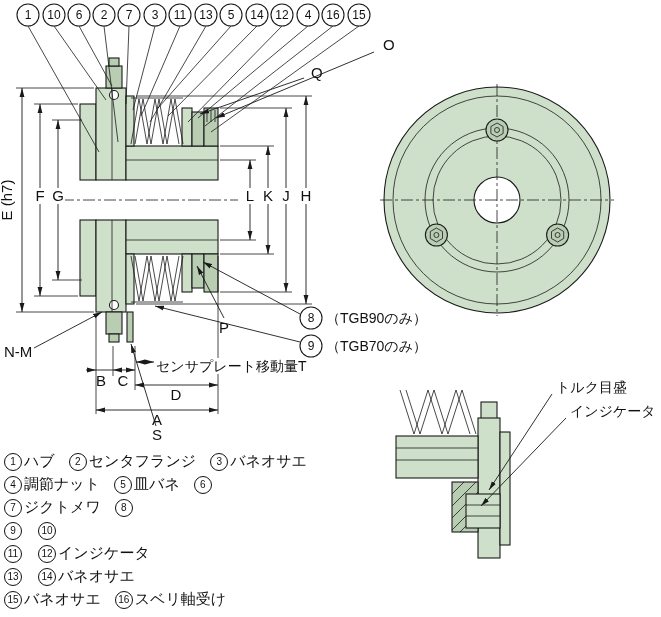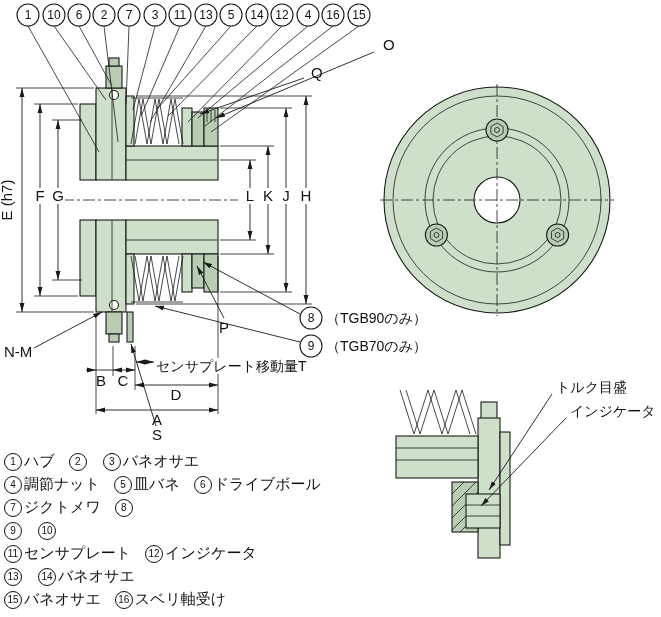--- a/index.html
+++ b/index.html
@@ -348,38 +348,38 @@
 
 
 <div class="legend">
   <div class="legend-row">
     <span class="legend-item">
           <span class="cnum">1</span>
           <span>ハブ</span>
         </span>
     <span class="legend-item">
           <span class="cnum">2</span>
+          <span>センタフランジ</span>
         </span>
     <span class="legend-item">
           <span class="cnum">3</span>
           <span>バネオサエ</span>
         </span>
   </div>
   <div class="legend-row">
     <span class="legend-item">
           <span class="cnum">4</span>
           <span>調節ナット</span>
         </span>
     <span class="legend-item">
           <span class="cnum">5</span>
           <span>皿バネ</span>
         </span>
     <span class="legend-item">
           <span class="cnum">6</span>
-          <span>ドライブボール</span>
         </span>
   </div>
   <div class="legend-row">
     <span class="legend-item">
           <span class="cnum">7</span>
           <span>ジクトメワ</span>
         </span>
     <span class="legend-item">
           <span class="cnum">8</span>
         </span>
@@ -388,21 +388,20 @@
     <span class="legend-item">
           <span class="cnum">9</span>
         </span>
     <span class="legend-item">
           <span class="cnum">10</span>
         </span>
   </div>
   <div class="legend-row">
     <span class="legend-item">
           <span class="cnum">11</span>
-          <span>センサプレート</span>
         </span>
     <span class="legend-item">
           <span class="cnum">12</span>
           <span>インジケータ</span>
         </span>
   </div>
   <div class="legend-row">
     <span class="legend-item">
           <span class="cnum">13</span>
         </span>

